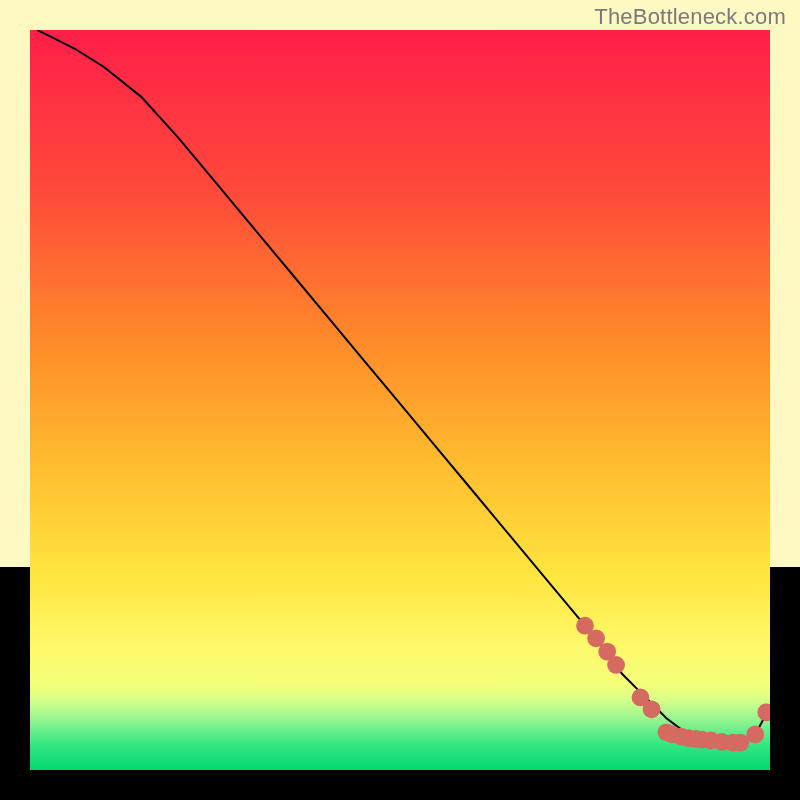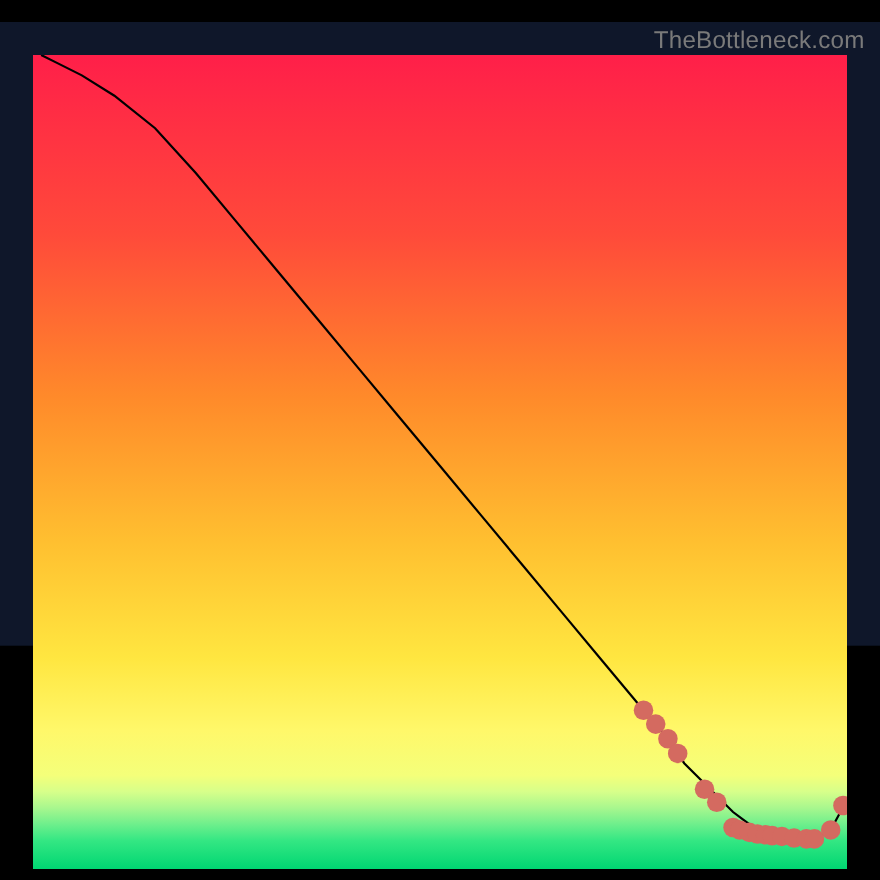--- a/index.html
+++ b/index.html
@@ -8,22 +8,21 @@
     width: 800px;
     height: 800px;
     background: #000;
     font-family: Arial, Helvetica, sans-serif;
     overflow: hidden;
   }
   .frame {
     position: relative;
     width: 800px;
     height: 567px;
-    background: #0f172a;
-    margin-top: 20px;
+    background: #fef9c3;
   }
   .attribution {
     position: absolute;
     top: 4px;
     right: 14px;
     color: #7a7a7a;
     font-size: 22px;
     font-weight: 400;
     letter-spacing: 0.2px;
   }

